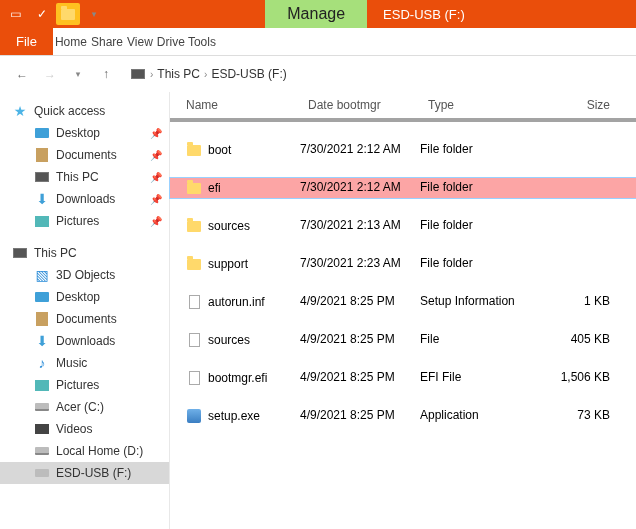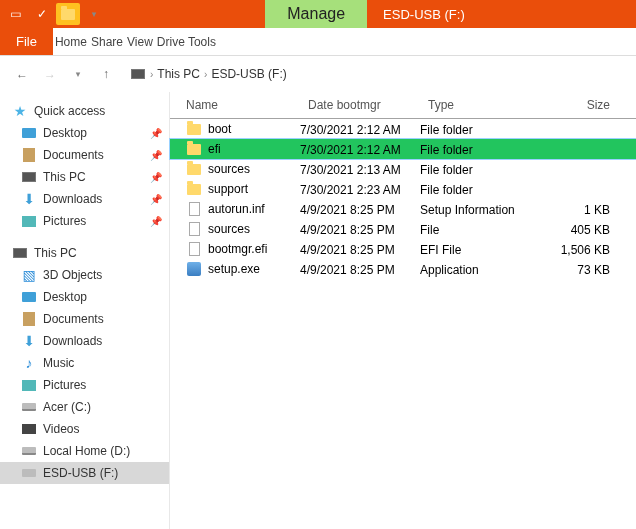--- a/index.html
+++ b/index.html
@@ -24,36 +24,36 @@
 .navbtn.disabled { color: #ccc; }
 .crumbs { display: flex; align-items: center; gap: 4px; margin-left: 8px; color: #333; }
 .crumbs .sep { color: #888; font-size: 10px; }
 
 
 .main { flex: 1; display: flex; min-height: 0; }
 .sidebar { width: 170px; border-right: 1px solid #e8e8e8; padding-top: 8px; overflow: hidden; }
 .side-group { margin-bottom: 10px; }
 .side-head, .side-item { display: flex; align-items: center; gap: 6px; padding: 3px 6px 3px 12px; color: #333; }
 .side-head { font-weight: normal; }
-.side-item { padding-left: 21px; }
+.side-item { padding-left: 34px; }
 .pin { color: #999; margin-left: auto; font-size: 10px; }
 .side-item.selected { background: #d8d8d8; }
 .icon { width: 16px; height: 16px; display: inline-flex; align-items: center; justify-content: center; }
 
 
 .content { flex: 1; display: flex; flex-direction: column; }
-.cols { display: flex; border-bottom: 1px solid #a3a3a3; padding: 6px 0; color: #555; }
+.cols { display: flex; border-bottom: 4px solid #a3a3a3; padding: 6px 0; color: #555; }
 .cols > div { padding: 0 8px; }
 .c-name { width: 130px; padding-left: 16px !important; }
 .c-date { width: 120px; }
 .c-type { width: 120px; }
 .c-size { flex: 1; text-align: right; padding-right: 26px !important; }
 .rows { flex: 1; }
-.row { display: flex; align-items: flex-end; padding: 2px 0; }
-.row.selected { background: #22c55e; outline: 1px solid #99d1ff; }
+.row { display: flex; align-items: flex-start; padding: 2px 0; margin-top: 18px; }
+.row.selected { background: #fca5a5; outline: 1px solid #99d1ff; }
 .row .c-name { display: flex; align-items: center; gap: 6px; }
 .row .c-name .icon { margin-left: 0; }
 
 
 .ic-folder { background: #ffd96b; border-radius: 1px; width: 14px; height: 11px; position: relative; }
 .ic-folder::before { content: ""; position: absolute; top: -3px; left: 0; width: 6px; height: 3px; background: #ffd96b; border-radius: 1px 1px 0 0; }
 .ic-file { border: 1px solid #aaa; width: 11px; height: 14px; background: #fff; }
 .ic-app { width: 14px; height: 14px; background: linear-gradient(#6fb0e8,#3a7ec2); border-radius: 2px; }
 .ic-star { color: #4db4e6; font-size: 14px; }
 .ic-desk { background: #3fa0d8; width: 14px; height: 10px; border-radius: 1px; }

